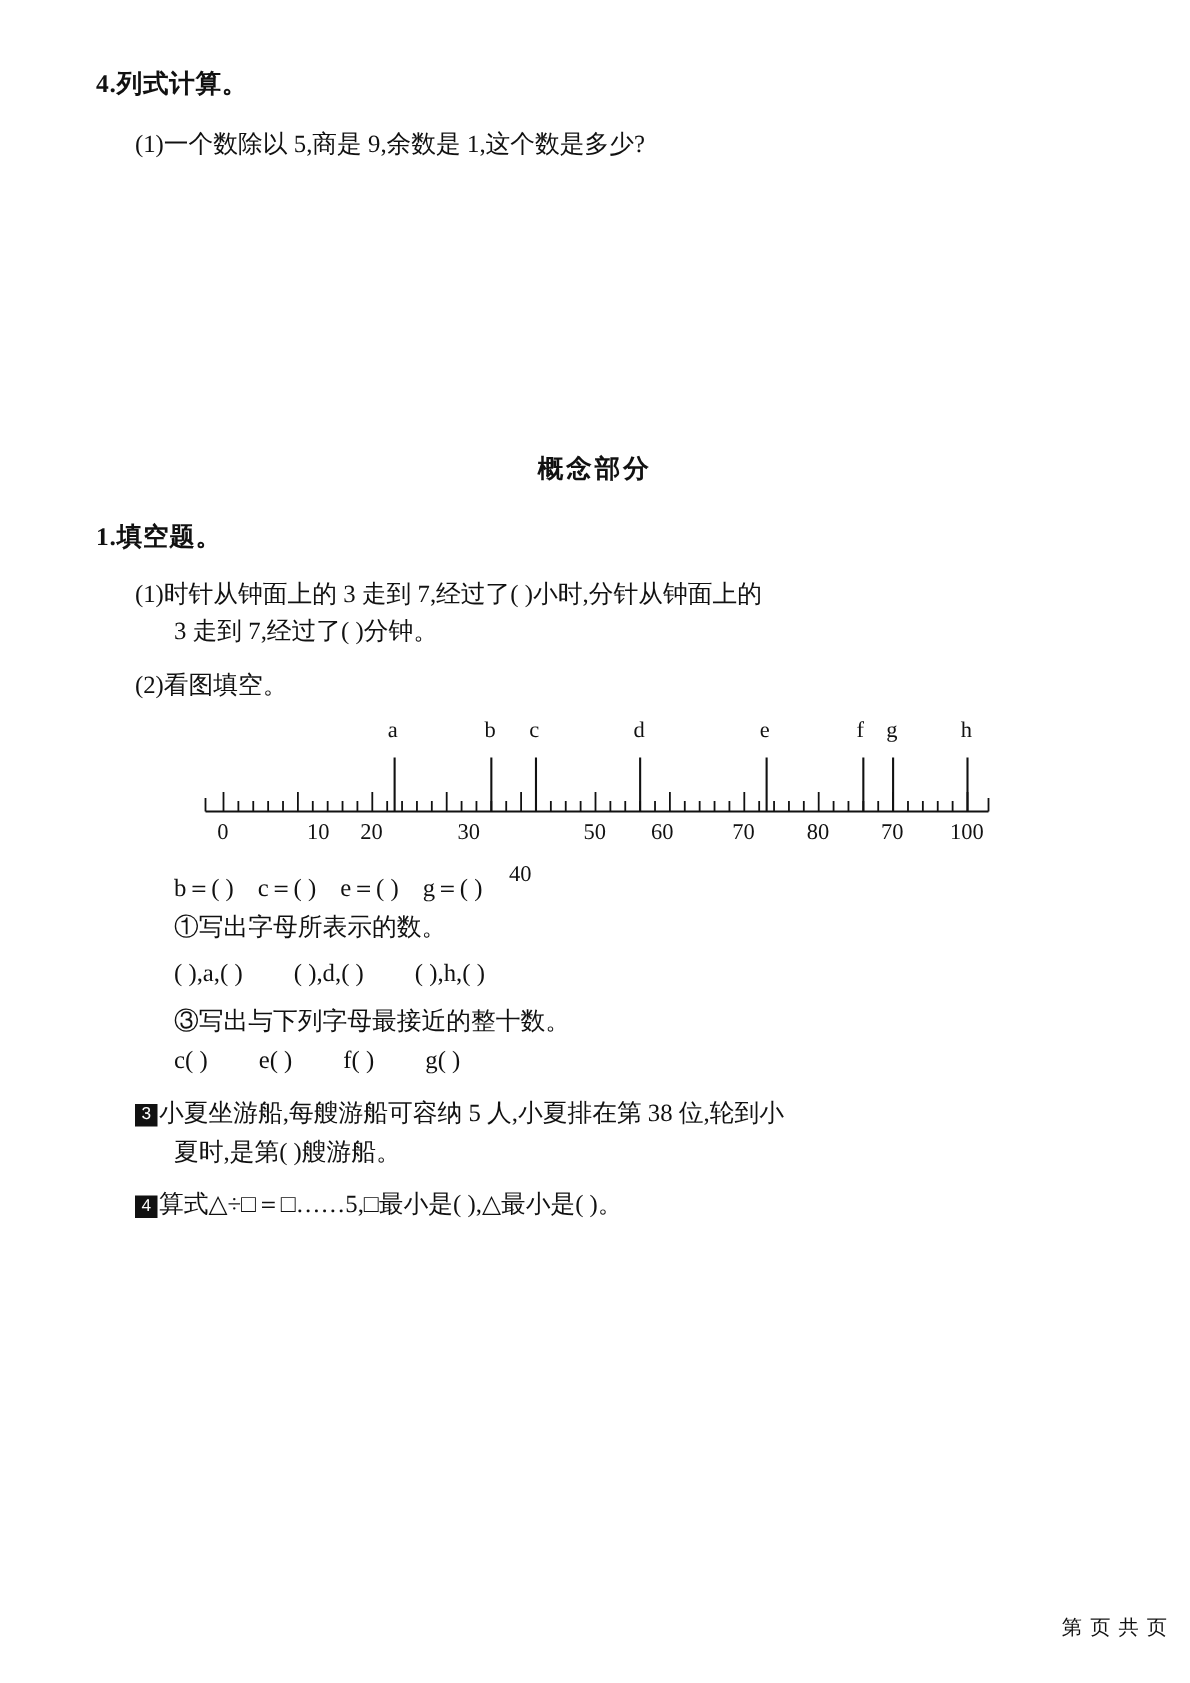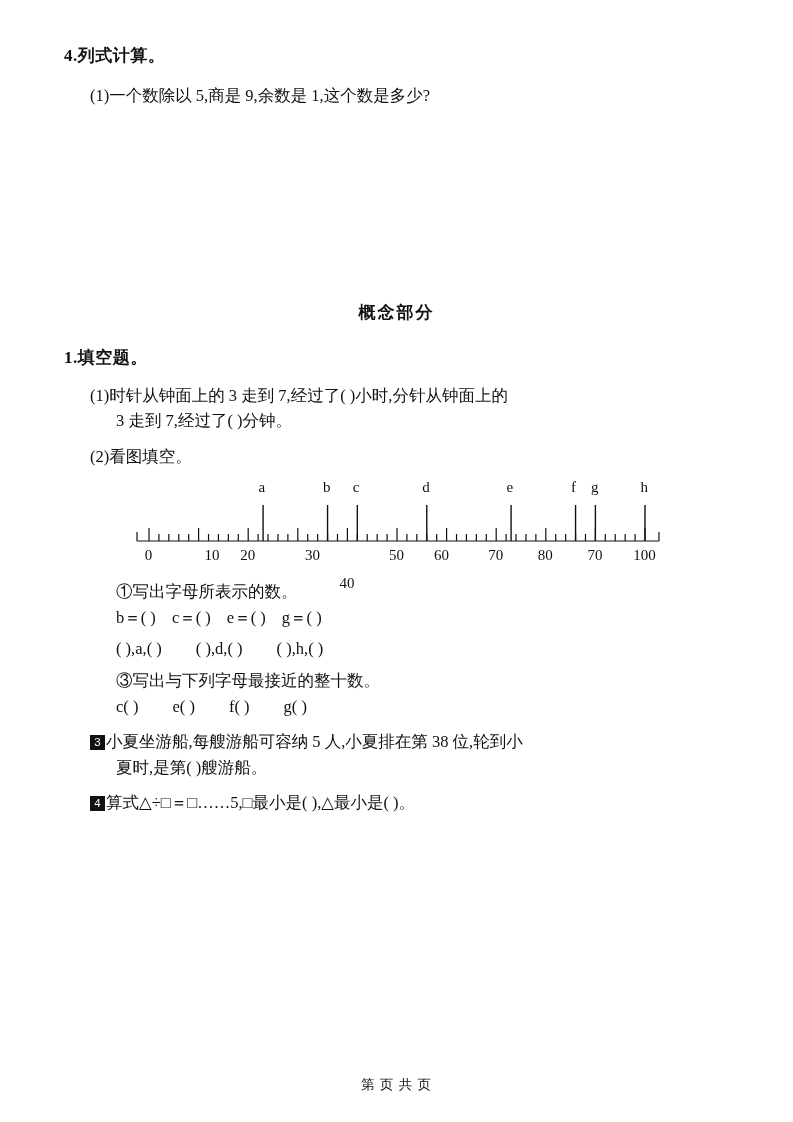--- a/index.html
+++ b/index.html
@@ -84,21 +84,21 @@
     top: 68px;
     transform: translateX(-50%);
   }
 
   
   .footer {
     position: absolute;
     left: 0;
     right: 0;
     bottom: 26px;
-    text-align: center;
+    text-align: right;
     font-size: 13.5px;
     letter-spacing: 1px;
   }
   .footer-inner {
     display: inline-block;
     padding: 2px 14px;
   }
   .line-row { white-space: nowrap; }
   .gap-sm { display: inline-block; width: 16px; }
   .gap-md { display: inline-block; width: 34px; }
@@ -227,26 +227,26 @@
           <div class="nl-tick-label" style="left: 369.2px; text-align: center;">70</div>
           <div class="nl-tick-label" style="left: 418.8px;">80</div>
           <div class="nl-tick-label" style="left: 468.4px;">70</div>
           <div class="nl-tick-label" style="left: 518px;">100</div>
         </div>
     </div>
   </div>
 
   <div style="height:2px"></div>
 
-  <div class="q-line indent2">①写出字母所表示的数。</div>
-
   <div class="q-line indent2 line-row">
     <span>b＝(        )</span><span class="gap-sm"></span><span>c＝(        )</span><span class="gap-sm"></span><span>e＝(        )</span><span class="gap-sm"></span><span>g＝(        )</span>
   </div>
 
+  <div class="q-line indent2">①写出字母所表示的数。</div>
+
   <div style="height:6px"></div>
 
 
   <div class="q-line indent2 line-row">
     <span>(        ),a,(        )</span><span class="gap-md"></span><span>(        ),d,(        )</span><span class="gap-md"></span><span>(        ),h,(        )</span>
   </div>
 
   <div style="height:6px"></div>
 
   <div class="q-line indent2">③写出与下列字母最接近的整十数。</div>

